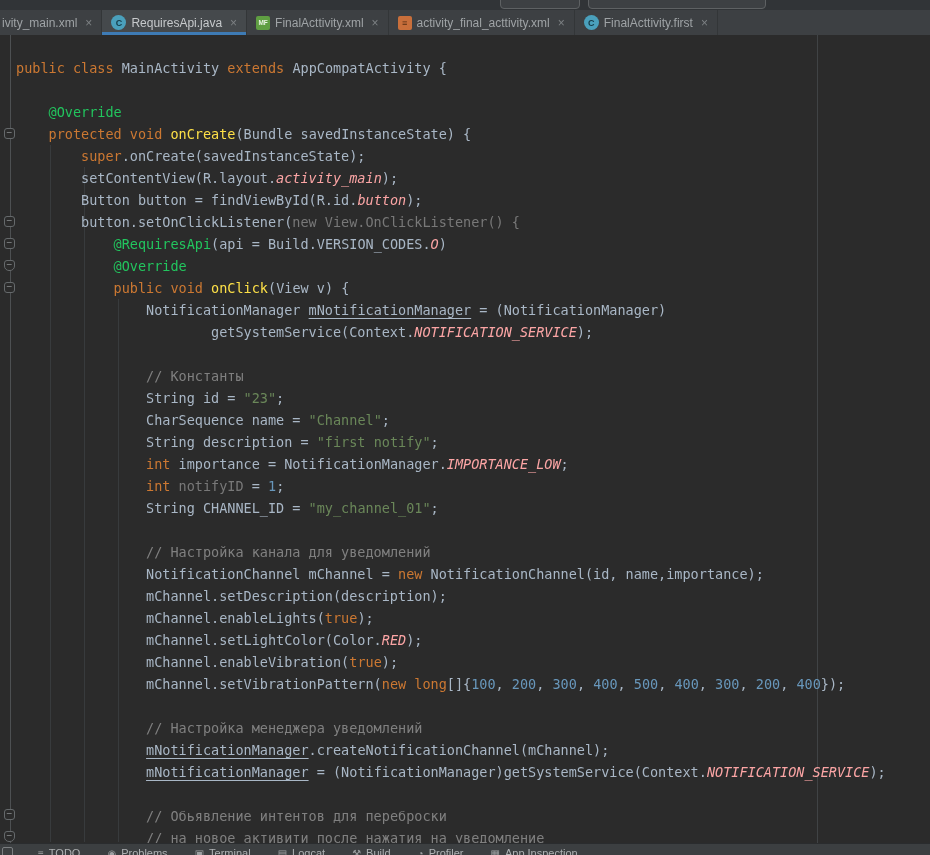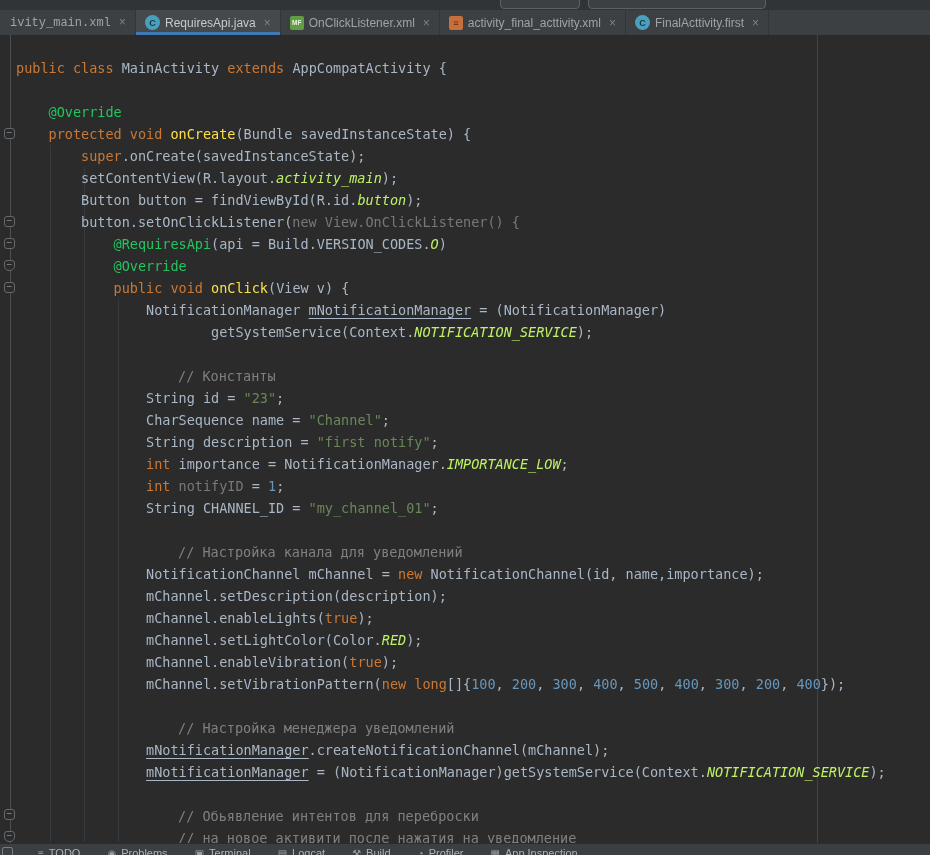--- a/index.html
+++ b/index.html
@@ -7,21 +7,21 @@
           font-family:"Liberation Sans",sans-serif;-webkit-font-smoothing:antialiased;}
 
   
   .top-strip{position:absolute;left:0;top:0;width:930px;height:10px;background:#313437;overflow:hidden;}
   .tool-box{position:absolute;top:-7px;height:14px;border:1px solid #5e6163;border-radius:4px;background:#3d4043;}
 
   
   .tab-bar{position:absolute;left:0;top:10px;width:930px;height:25px;background:#3d4043;display:flex;
            align-items:stretch;font-size:12px;overflow:hidden;}
   .tab{display:flex;align-items:center;gap:5px;padding:0 9px;color:#9fa3a6;border-right:1px solid #333638;position:relative;white-space:nowrap;}
-  .tab:first-child{padding-left:10px;font-family:Liberation Mono, monospace;}
+  .tab:first-child{padding-left:2px;}
   .tab.active{background:#45494c;color:#c7cacc;}
   .tab.active::after{content:"";position:absolute;left:0;right:0;bottom:0;height:3px;background:#3e7bb5;}
   .tclose{color:#7d8184;font-size:12px;margin-left:3px;}
   .ticon{display:inline-flex;align-items:center;justify-content:center;font-weight:bold;flex:none;}
   .java-class-icon{width:15px;height:15px;border-radius:50%;background:#4aa0bc;color:#143a47;font-size:9px;}
   .manifest-icon{width:14px;height:14px;border-radius:2px;background:#5f9e42;color:#eaf4e4;font-size:6.5px;}
   .layout-xml-icon{width:14px;height:14px;border-radius:2px;background:#c96f3b;color:rgba(40,20,5,.75);font-size:9px;}
 
   
   .editor{position:absolute;left:0;top:35px;width:930px;height:808px;background:#2b2b2b;overflow:hidden;}
@@ -29,21 +29,21 @@
   .gutter-line{position:absolute;left:10px;top:0;bottom:0;width:1px;background:#4d5052;}
   .fold{position:absolute;left:4px;width:11px;height:11px;box-sizing:border-box;border:1px solid #65696b;
         border-radius:3px;background:#2b2b2b;color:#8d9193;font-size:10px;line-height:8px;text-align:center;z-index:3;}
   .fold.up{border-radius:3px 3px 5px 5px;}
   .iguide{position:absolute;width:1px;background:#383b3d;z-index:1;}
   .margin-guide{position:absolute;top:0;bottom:0;width:1px;background:#404345;z-index:1;}
   #code{position:absolute;left:0;top:0;margin:0;padding:22px 0 0 16px;z-index:2;
         font-family:"DejaVu Sans Mono",monospace;font-size:13.5px;line-height:22px;}
   .cl{height:22px;white-space:pre;}
   .p{color:#a9b7c6;} .k{color:#cc7832;} .a{color:#22c55e;} .m{color:#fde047;font-weight:normal;}
-  .s{color:#6a8759;} .n{color:#6897bb;} .c{color:#808080;margin-left:32px;} .f{color:#bef264;font-style:italic;}
+  .s{color:#6a8759;} .n{color:#6897bb;} .c{color:#808080;} .f{color:#fca5a5;font-style:italic;}
   .d{color:#787878;} .u{color:#a9b7c6;text-decoration:underline;text-underline-offset:3px;}
 
   
   .bottom-bar{position:absolute;left:0;top:843px;width:930px;height:12px;background:#3c3f41;
               border-top:1px solid #2a2c2e;box-sizing:border-box;overflow:hidden;font-size:11px;color:#aeb1b3;}
   .bb-inner{display:flex;gap:27px;padding-left:38px;margin-top:3px;}
   .bb-item{display:flex;align-items:center;gap:5px;white-space:nowrap;line-height:13px;}
   .bb-icon{font-size:10px;color:#9da0a2;line-height:13px;}
   .corner-widget{position:absolute;left:2px;top:3px;width:9px;height:9px;border:1px solid #7c7f81;border-radius:2px;}
 </style>
@@ -70,21 +70,21 @@
         <span>ivity_main.xml</span>
         <span class="tclose">×</span>
       </div>
       <div class="tab active">
         <span class="ticon java-class-icon">C</span>
         <span>RequiresApi.java</span>
         <span class="tclose">×</span>
       </div>
       <div class="tab">
         <span class="ticon manifest-icon">MF</span>
-        <span>OnClickListener.xml</span>
+        <span>FinalActtivity.xml</span>
         <span class="tclose">×</span>
       </div>
       <div class="tab">
         <span class="ticon layout-xml-icon">≡</span>
         <span>activity_final_acttivity.xml</span>
         <span class="tclose">×</span>
       </div>
       <div class="tab">
         <span class="ticon java-class-icon">C</span>
         <span>FinalActtivity.first</span>

